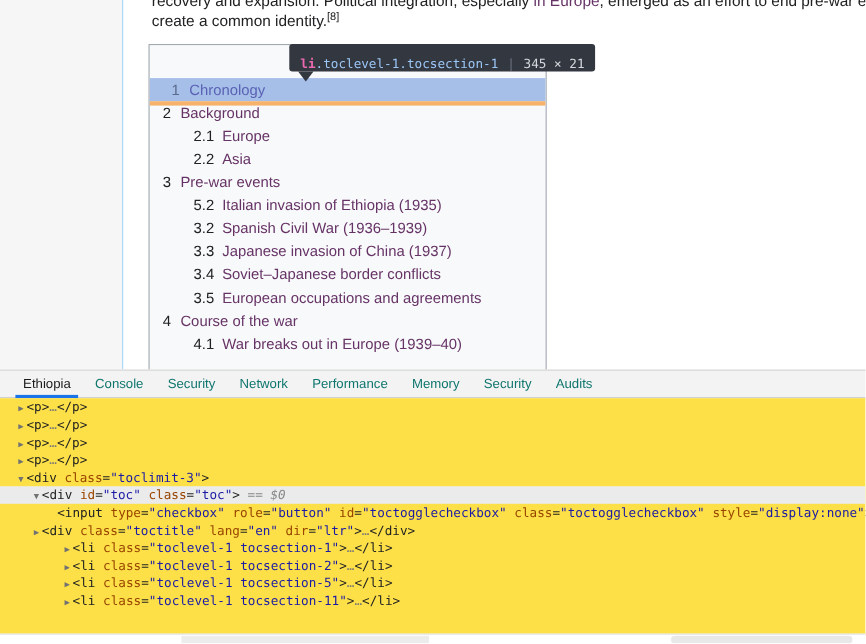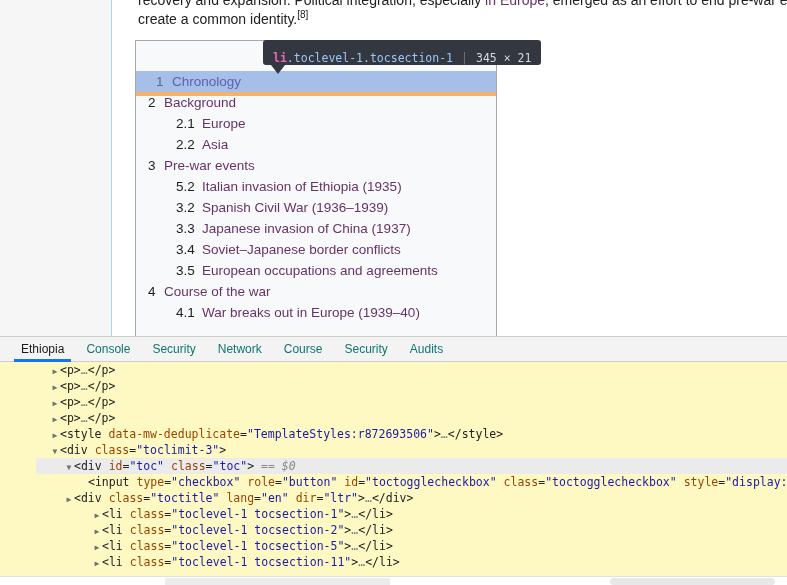--- a/index.html
+++ b/index.html
@@ -171,24 +171,23 @@
     background: #1a73e8;
   }
 
   
   #dom-tree {
     position: relative;
     font-family: "DejaVu Sans Mono", monospace;
     font-size: 11.5px;
     line-height: 16px;
     padding-top: 0px;
-    background: #fef9c3;
+    background: #fde047;
     height: 216px;
     overflow: hidden;
-    padding-left: 36px;
   }
   .dom-row {
     position: relative;
     height: 16px;
     white-space: nowrap;
     color: #222;
   }
   .dom-row.sel { background: #ebebeb; }
   .arrow {
     display: inline-block;
@@ -270,31 +269,31 @@
     </div>
   </div>
 
   <div id="devtools">
 
     <div id="dt-tabbar">
         <div class="dt-tab active">Ethiopia</div>
         <div class="dt-tab">Console</div>
         <div class="dt-tab">Security</div>
         <div class="dt-tab">Network</div>
-        <div class="dt-tab">Course</div>
+        <div class="dt-tab">Performance</div>
+        <div class="dt-tab">Memory</div>
         <div class="dt-tab">Security</div>
         <div class="dt-tab">Audits</div>
       </div>
 
     <div id="dom-tree">
         <div class="dom-row" style="padding-left: 14px;"><span class="arrow">▶</span><span class="tag">&lt;p&gt;</span><span class="dots">…</span><span class="tag">&lt;/p&gt;</span></div>
         <div class="dom-row" style="padding-left: 14px;"><span class="arrow">▶</span><span class="tag">&lt;p&gt;</span><span class="dots">…</span><span class="tag">&lt;/p&gt;</span></div>
         <div class="dom-row" style="padding-left: 14px;"><span class="arrow">▶</span><span class="tag">&lt;p&gt;</span><span class="dots">…</span><span class="tag">&lt;/p&gt;</span></div>
         <div class="dom-row" style="padding-left: 14px;"><span class="arrow">▶</span><span class="tag">&lt;p&gt;</span><span class="dots">…</span><span class="tag">&lt;/p&gt;</span></div>
-        <div class="dom-row" style="padding-left: 14px;"><span class="arrow">▶</span><span class="tag">&lt;style </span><span class="attr">data-mw-deduplicate</span><span class="tag">=</span><span class="val">"TemplateStyles:r872693506"</span><span class="tag">&gt;</span><span class="dots">…</span><span class="tag">&lt;/style&gt;</span></div>
         <div class="dom-row" style="padding-left: 14px;"><span class="arrow">▼</span><span class="tag">&lt;div </span><span class="attr">class</span><span class="tag">=</span><span class="val">"toclimit-3"</span><span class="tag">&gt;</span></div>
         <div class="dom-row sel" style="padding-left: 28px;"><span class="arrow">▼</span><span class="tag">&lt;div </span><span class="attr">id</span><span class="tag">=</span><span class="val">"toc"</span><span class="txt"> </span><span class="attr">class</span><span class="tag">=</span><span class="val">"toc"</span><span class="tag">&gt;</span><span class="sdollar">  ==  $0</span></div>
         <div class="dom-row" style="padding-left: 42px;"><span class="arrow"></span><span class="tag">&lt;input </span><span class="attr">type</span><span class="tag">=</span><span class="val">"checkbox"</span><span class="txt"> </span><span class="attr">role</span><span class="tag">=</span><span class="val">"button"</span><span class="txt"> </span><span class="attr">id</span><span class="tag">=</span><span class="val">"toctogglecheckbox"</span><span class="txt"> </span><span class="attr">class</span><span class="tag">=</span><span class="val">"toctogglecheckbox"</span><span class="txt"> </span><span class="attr">style</span><span class="tag">=</span><span class="val">"display:none"</span><span class="tag">&gt;</span></div>
         <div class="dom-row" style="padding-left: 28px;"><span class="arrow">▶</span><span class="tag">&lt;div </span><span class="attr">class</span><span class="tag">=</span><span class="val">"toctitle"</span><span class="txt"> </span><span class="attr">lang</span><span class="tag">=</span><span class="val">"en"</span><span class="txt"> </span><span class="attr">dir</span><span class="tag">=</span><span class="val">"ltr"</span><span class="tag">&gt;</span><span class="dots">…</span><span class="tag">&lt;/div&gt;</span></div>
         <div class="dom-row" style="padding-left: 56px;"><span class="arrow">▶</span><span class="tag">&lt;li </span><span class="attr">class</span><span class="tag">=</span><span class="val">"toclevel-1 tocsection-1"</span><span class="tag">&gt;</span><span class="dots">…</span><span class="tag">&lt;/li&gt;</span></div>
         <div class="dom-row" style="padding-left: 56px;"><span class="arrow">▶</span><span class="tag">&lt;li </span><span class="attr">class</span><span class="tag">=</span><span class="val">"toclevel-1 tocsection-2"</span><span class="tag">&gt;</span><span class="dots">…</span><span class="tag">&lt;/li&gt;</span></div>
         <div class="dom-row" style="padding-left: 56px;"><span class="arrow">▶</span><span class="tag">&lt;li </span><span class="attr">class</span><span class="tag">=</span><span class="val">"toclevel-1 tocsection-5"</span><span class="tag">&gt;</span><span class="dots">…</span><span class="tag">&lt;/li&gt;</span></div>
         <div class="dom-row" style="padding-left: 56px;"><span class="arrow">▶</span><span class="tag">&lt;li </span><span class="attr">class</span><span class="tag">=</span><span class="val">"toclevel-1 tocsection-11"</span><span class="tag">&gt;</span><span class="dots">…</span><span class="tag">&lt;/li&gt;</span></div>
       </div>
 

